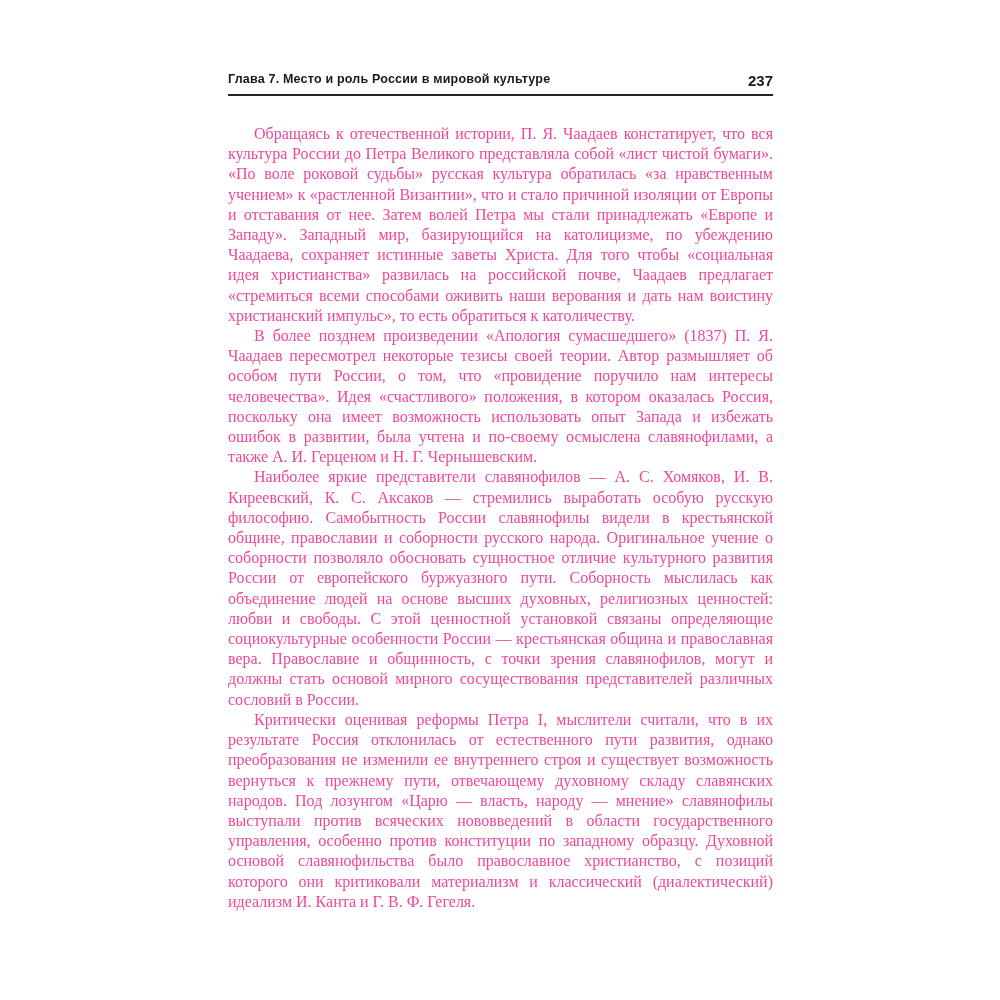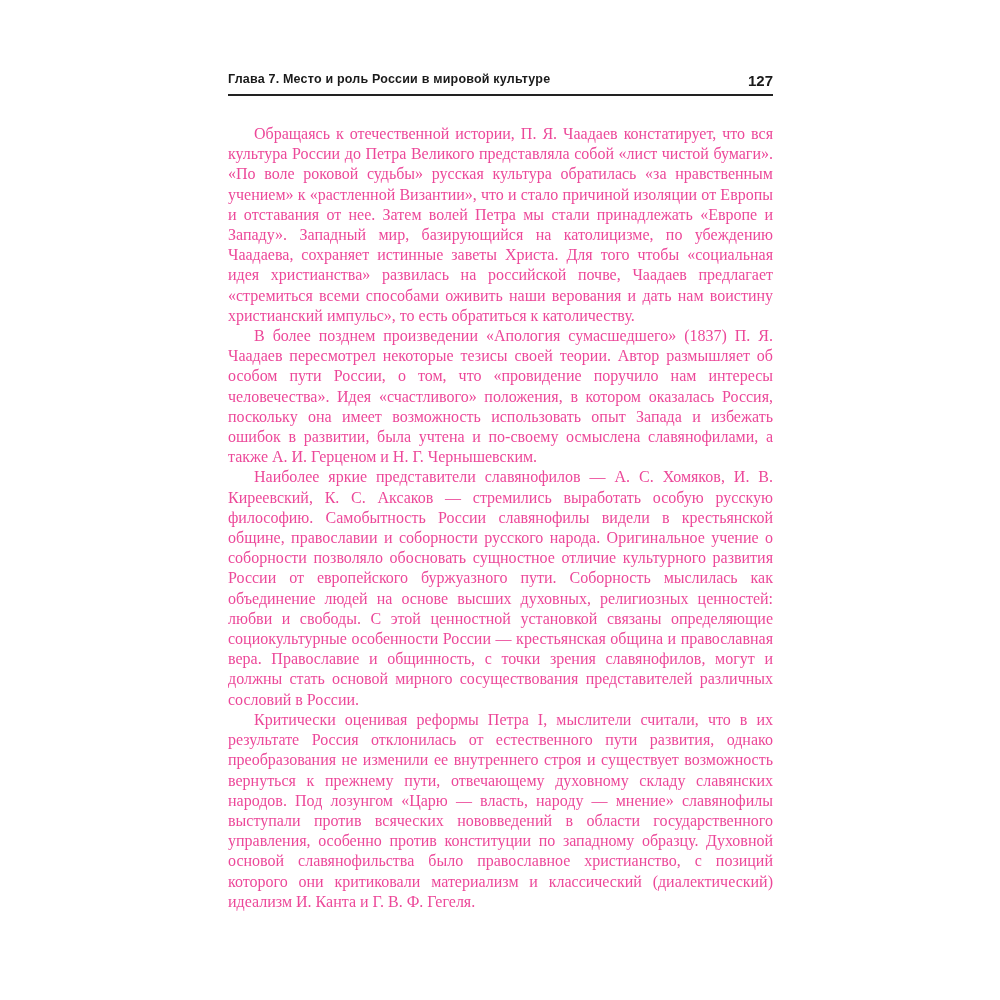--- a/index.html
+++ b/index.html
@@ -60,21 +60,21 @@
   }
 </style>
 </head>
 <body>
 
 <div class="sheet">
   <div class="content">
 
     <div class="running-head">
       <span class="chapter">Глава 7. Место и роль России в мировой культуре</span>
-      <span class="pagenum">127</span>
+      <span class="pagenum">237</span>
     </div>
 
     <div class="rule"></div>
 
     <div class="body-text">
       <p>Обращаясь к отечественной истории, П. Я. Чаадаев констатирует, что вся культура России до Петра Великого представляла собой «лист чистой бумаги». «По воле роковой судьбы» русская культура обратилась «за нравственным учением» к «растленной Византии», что и стало причиной изоляции от Европы и отставания от нее. Затем волей Петра мы стали принадлежать «Европе и Западу». Западный мир, базирующийся на католицизме, по убеждению Чаадаева, сохраняет истинные заветы Христа. Для того чтобы «социальная идея христианства» развилась на российской почве, Чаадаев предлагает «стремиться всеми способами оживить наши верования и дать нам воистину христианский импульс», то есть обратиться к католичеству.</p>
       <p>В более позднем произведении «Апология сумасшедшего» (1837) П. Я. Чаадаев пересмотрел некоторые тезисы своей теории. Автор размышляет об особом пути России, о том, что «провидение поручило нам интересы человечества». Идея «счастливого» положения, в котором оказалась Россия, поскольку она имеет возможность использовать опыт Запада и избежать ошибок в развитии, была учтена и по-своему осмыслена славянофилами, а также А. И. Герценом и Н. Г. Чернышевским.</p>
       <p>Наиболее яркие представители славянофилов — А. С. Хомяков, И. В. Киреевский, К. С. Аксаков — стремились выработать особую русскую философию. Самобытность России славянофилы видели в крестьянской общине, православии и соборности русского народа. Оригинальное учение о соборности позволяло обосновать сущностное отличие культурного развития России от европейского буржуазного пути. Соборность мыслилась как объединение людей на основе высших духовных, религиозных ценностей: любви и свободы. С этой ценностной установкой связаны определяющие социокультурные особенности России — крестьянская община и православная вера. Православие и общинность, с точки зрения славянофилов, могут и должны стать основой мирного сосуществования представителей различных сословий в России.</p>
       <p>Критически оценивая реформы Петра I, мыслители считали, что в их результате Россия отклонилась от естественного пути развития, однако преобразования не изменили ее внутреннего строя и существует возможность вернуться к прежнему пути, отвечающему духовному складу славянских народов. Под лозунгом «Царю — власть, народу — мнение» славянофилы выступали против всяческих нововведений в области государственного управления, особенно против конституции по западному образцу. Духовной основой славянофильства было православное христианство, с позиций которого они критиковали материализм и классический (диалектический) идеализм И. Канта и Г. В. Ф. Гегеля.</p>
     </div>

